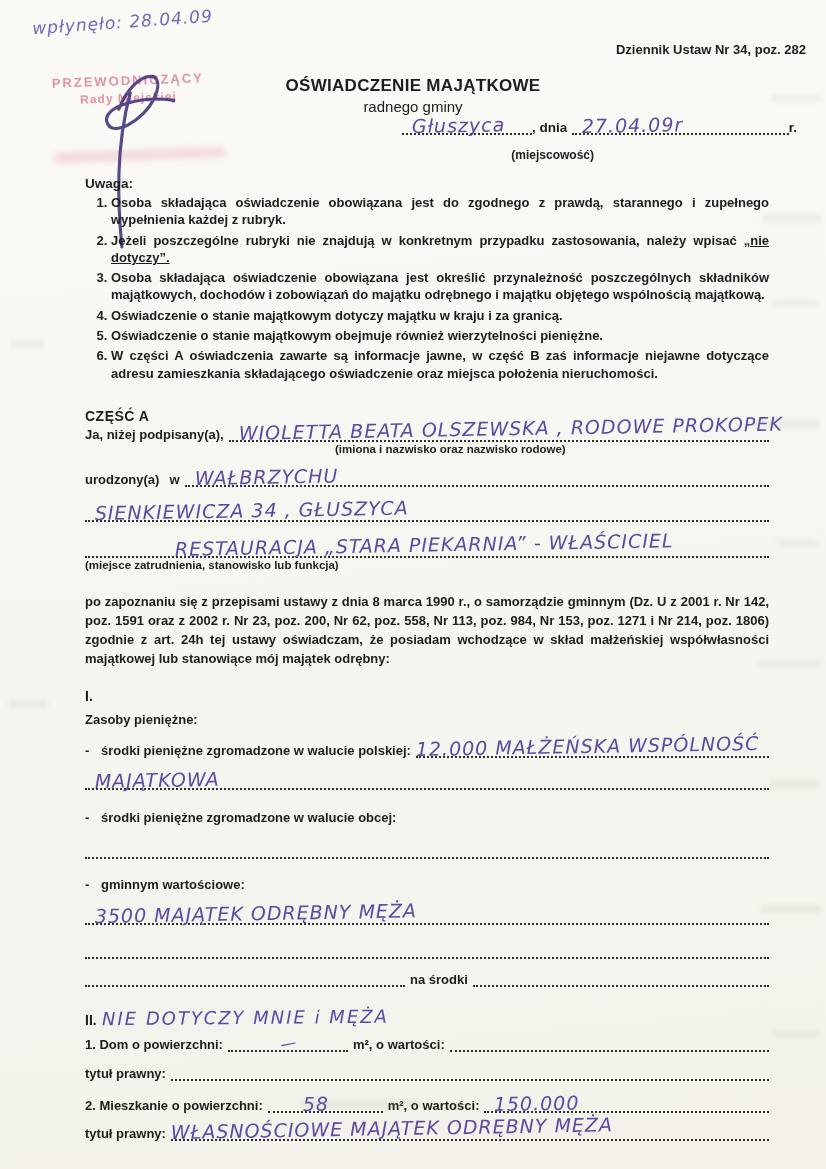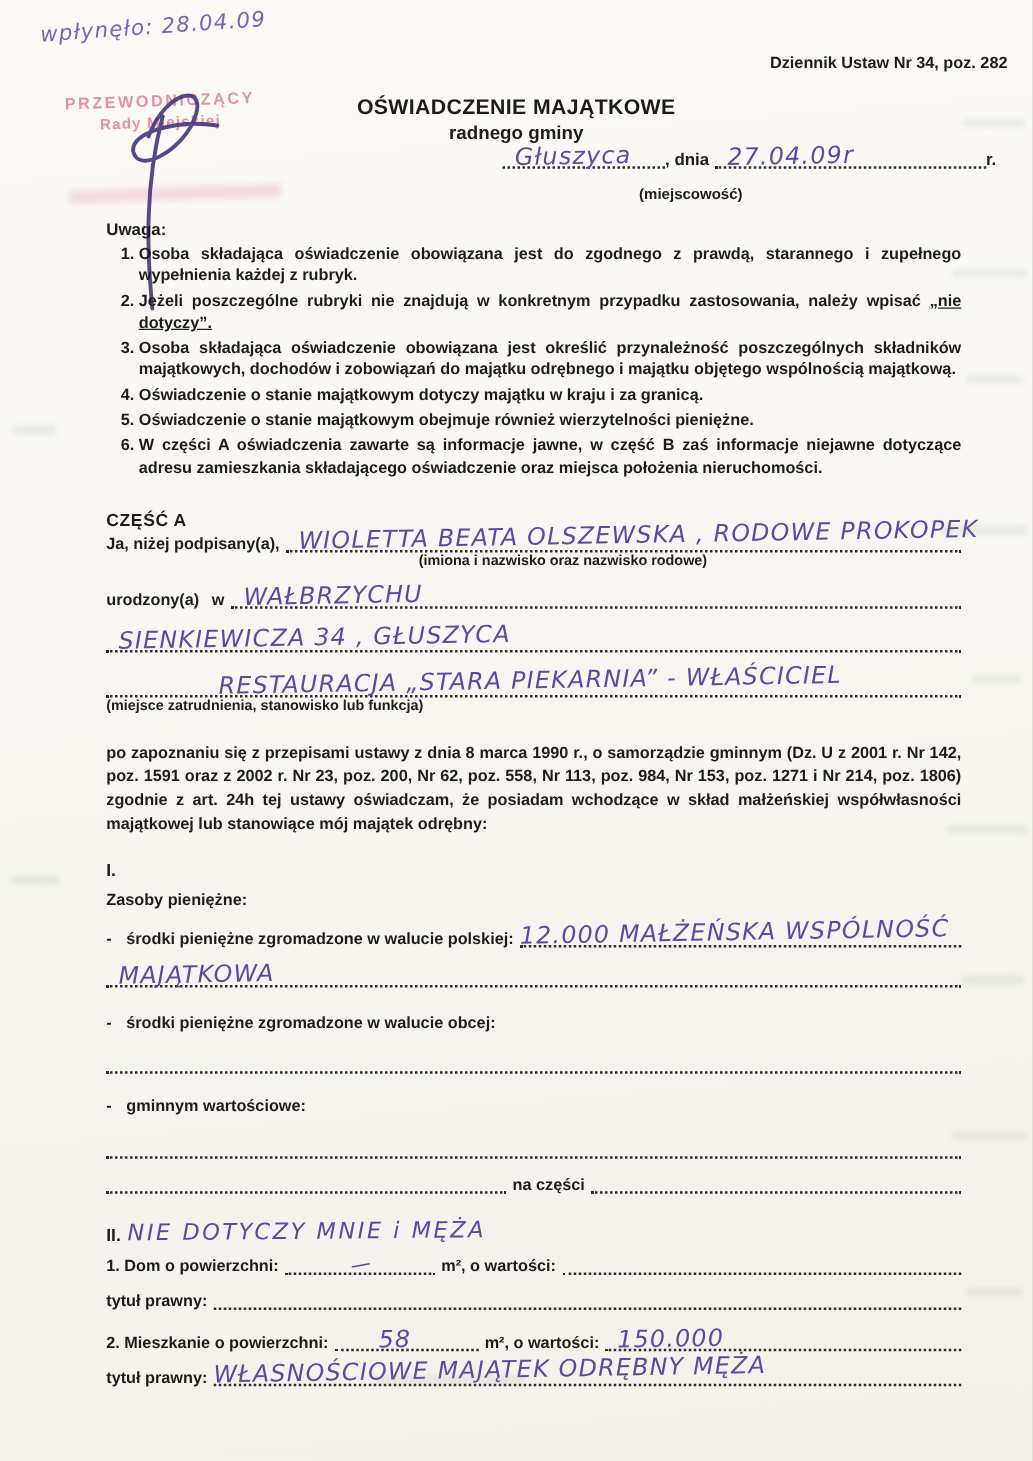--- a/index.html
+++ b/index.html
@@ -30,21 +30,21 @@
   .signature {
     position:absolute; left:50px; top:56px; width:160px; height:195px;
     transform:rotate(2deg);
   }
   .journal-ref {
     position:absolute; right:20px; top:42px;
     font-size:13px; font-weight:bold;
   }
   .title-block { position:absolute; left:0; right:0; top:76px; text-align:center; }
   .doc-title   { font-size:17px; font-weight:bold; letter-spacing:.3px; }
-  .doc-subtitle{ font-size:15px; font-weight:bold; margin-top:2px; }
+  .doc-subtitle{ font-size:15px; font-weight:normal; margin-top:2px; }
   .place-date {
     position:absolute; right:24px; top:118px; width:400px;
     display:flex; align-items:flex-end; font-size:13.5px; font-weight:bold;
   }
   .place-caption {
     position:absolute; right:232px; top:148px;
     font-size:12px; font-weight:bold;
   }
   
   .content { position:absolute; left:85px; top:176px; width:684px; font-size:13px; font-weight:bold; }
@@ -179,27 +179,32 @@
     <div class="dash-item" style="margin-top:20px">
       <span class="lbl">środki pieniężne zgromadzone w walucie obcej:</span>
     </div>
     <div class="fline" style="margin-top:18px">
         <span class="fill"></span>
       </div>
 
     <div class="dash-item" style="margin-top:18px">
       <span class="lbl">gminnym wartościowe:</span>
     </div>
+    <div class="fline" style="margin-top:16px">
+      <span class="fill">
+        <span class="hw hw-lg">3500 MAJĄTEK ODRĘBNY MĘŻA</span>
+      </span>
+    </div>
     <div class="fline" style="margin-top:18px">
         <span class="fill"></span>
       </div>
 
     <div class="fline" style="margin-top:12px">
       <span class="fill" style="flex:0 0 320px"></span>
-      <span class="lbl" style="padding-left:5px">na części</span>
+      <span class="lbl" style="padding-left:5px">na środki</span>
       <span class="fill"></span>
     </div>
 
     <div class="fline" style="margin-top:20px">
       <span class="lbl sec-num">II.</span>
       <span class="hw-inline">NIE DOTYCZY MNIE i MĘŻA</span>
     </div>
 
     <div class="fline" style="margin-top:8px">
       <span class="lbl">1. Dom o powierzchni:</span>

